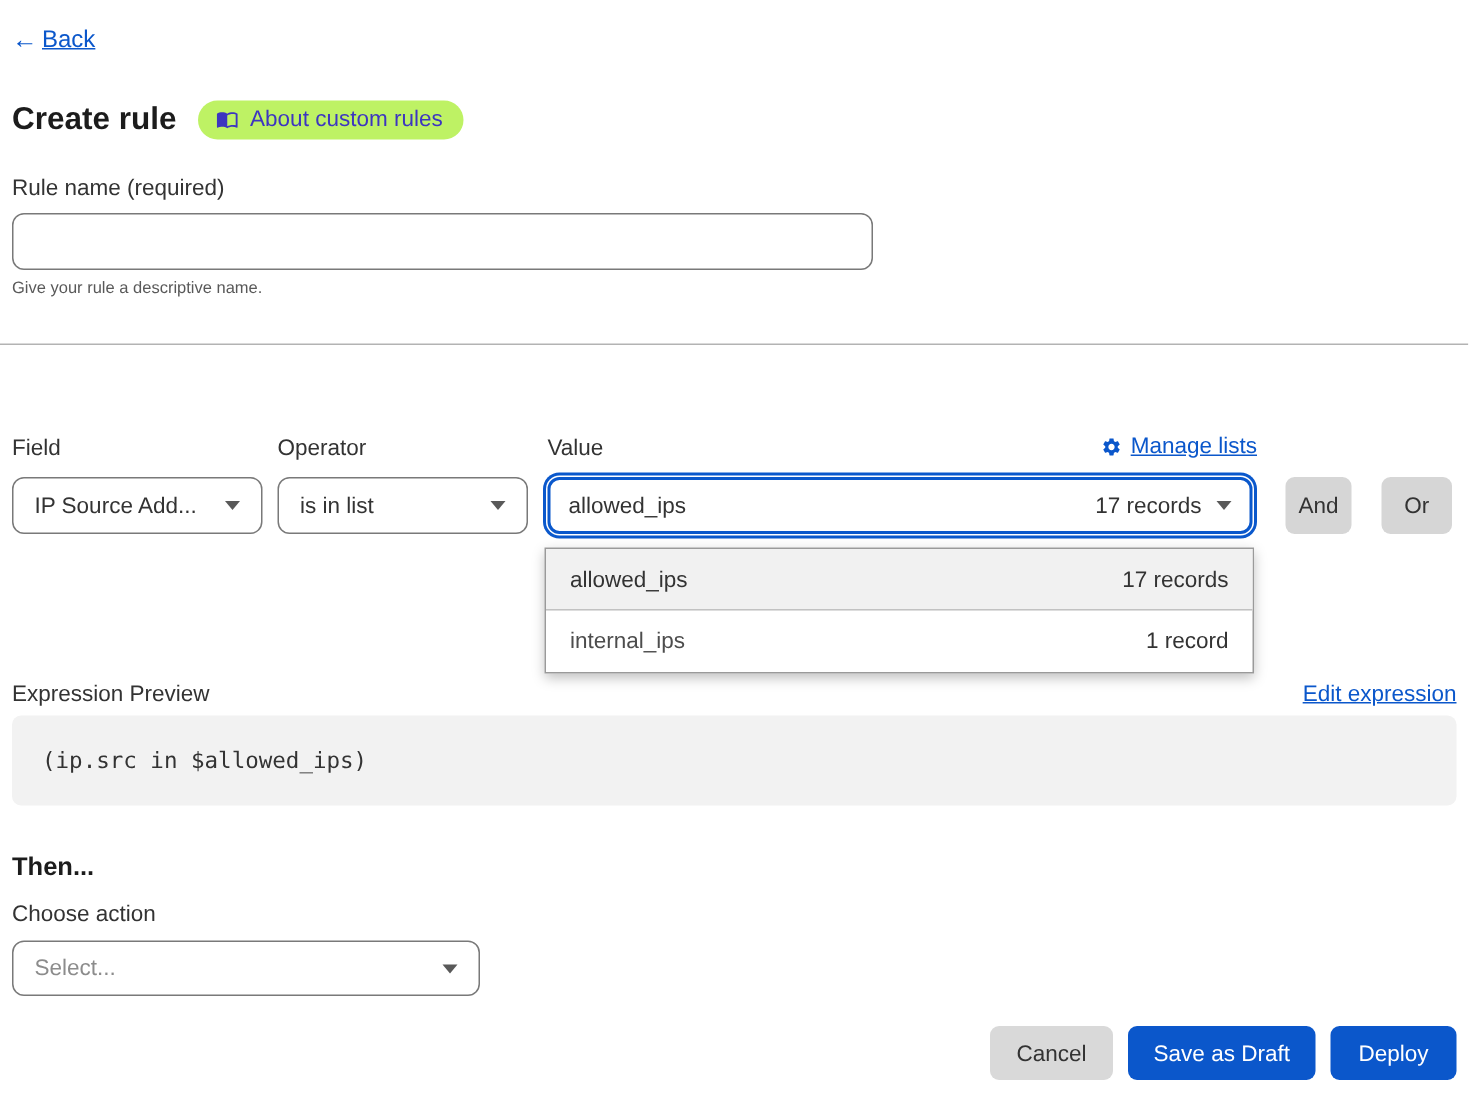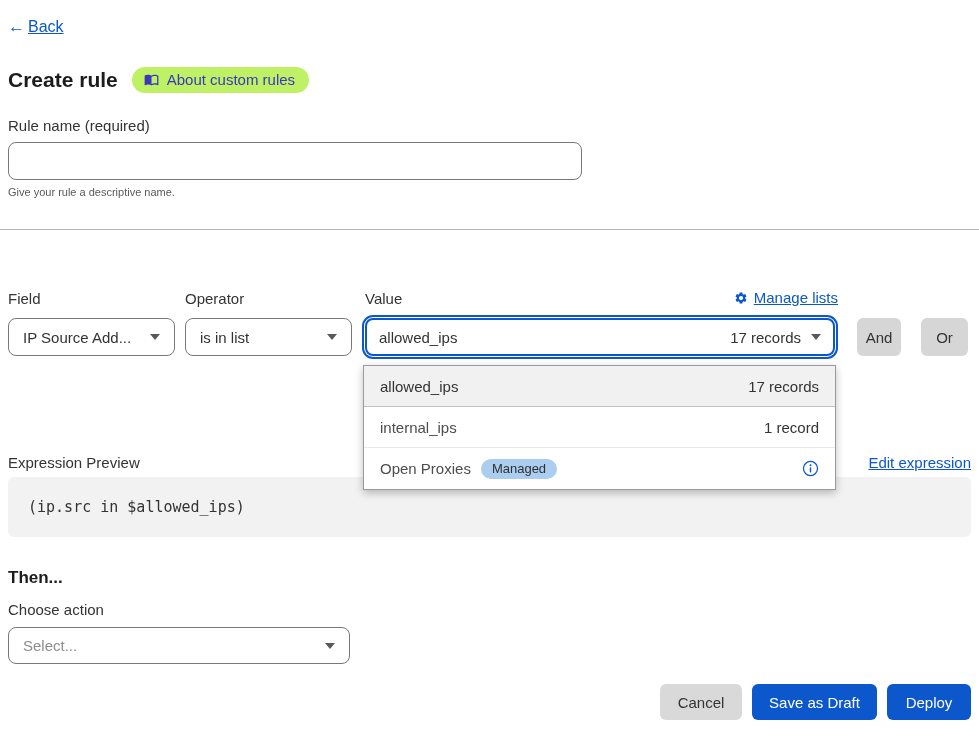--- a/index.html
+++ b/index.html
@@ -72,21 +72,21 @@
   
   .expr-label { position:absolute; left:8px; top:454px; font-size:15px; color:#333; }
   .edit-expr { position:absolute; right:8px; top:454px; font-size:15px; }
   .expr-box { position:absolute; left:8px; top:477px; width:963px; height:60px; background:#f2f2f2;
               border-radius:6px; display:flex; align-items:center; padding:0 20px; }
   .expr-code { font-family:"DejaVu Sans Mono", monospace; font-size:15px; color:#333; }
 
   
   .then-heading { position:absolute; left:8px; top:568px; font-size:17px; font-weight:bold; color:#1c1c1c; }
   .action-label { position:absolute; left:8px; top:601px; font-size:15px; color:#333; }
-  .action-select { left:8px; top:627px; width:342px; height:37px;gap:30px; }
+  .action-select { left:8px; top:627px; width:312px; height:37px;gap:30px; }
   .placeholder { color:#8c8c8c; }
 
   
   .footer-btn { position:absolute; top:684px; height:36px; border:none; border-radius:6px;
                 font-size:15px; cursor:pointer; font-family:"Liberation Sans", sans-serif; }
   .cancel-btn { right:237px; width:82px; background:#d9d9d9; color:#333; }
   .blue-btn { background:#0b57cb; color:#fff; }
   .save-btn { right:102px; width:125px; }
   .deploy-btn { right:8px; width:84px; }
 
@@ -157,33 +157,20 @@
 
   <div class="dropdown">
     <div class="dd-row active">
       <span class="dd-name">allowed_ips</span>
       <span class="dd-meta">17 records</span>
     </div>
     <div class="dd-row">
       <span class="dd-name">internal_ips</span>
       <span class="dd-meta">1 record</span>
     </div>
-    <div class="dd-row">
-      <span class="dd-left">
-        <span class="dd-name">Open Proxies</span>
-        <span class="managed-pill">Managed</span>
-      </span>
-      <span>
-        <svg width="17" height="17" viewBox="0 0 20 20">
-            <circle cx="10" cy="10" r="8.3" fill="none" stroke="#0b57cb" stroke-width="1.5"></circle>
-            <circle cx="10" cy="6.1" r="1.15" fill="#0b57cb"></circle>
-            <rect x="9.15" y="8.5" width="1.7" height="6.1" rx="0.85" fill="#0b57cb"></rect>
-          </svg>
-      </span>
-    </div>
   </div>
 
   <div class="expr-label">Expression Preview</div>
   <a class="link edit-expr">Edit expression</a>
   <div class="expr-box">
     <span class="expr-code">(ip.src in $allowed_ips)</span>
   </div>
 
   <h2 class="then-heading">Then...</h2>
   <div class="action-label">Choose action</div>

